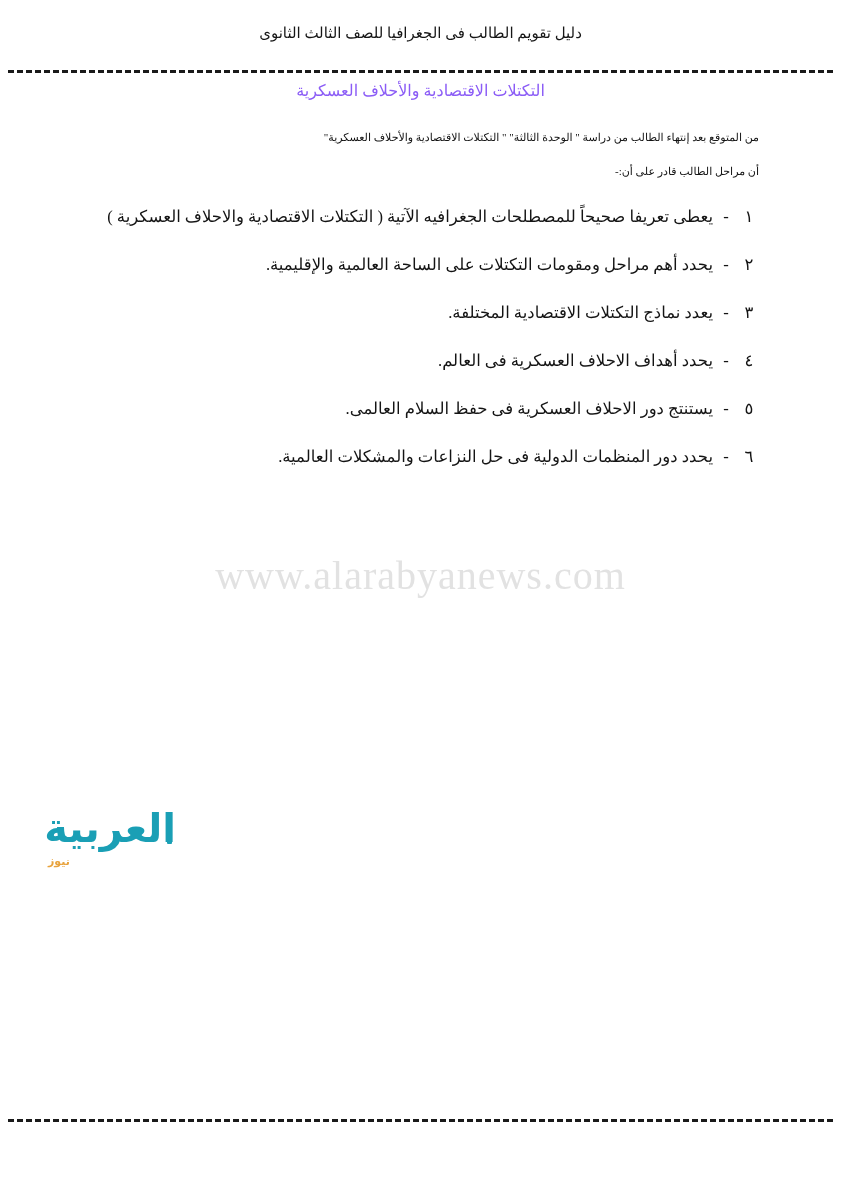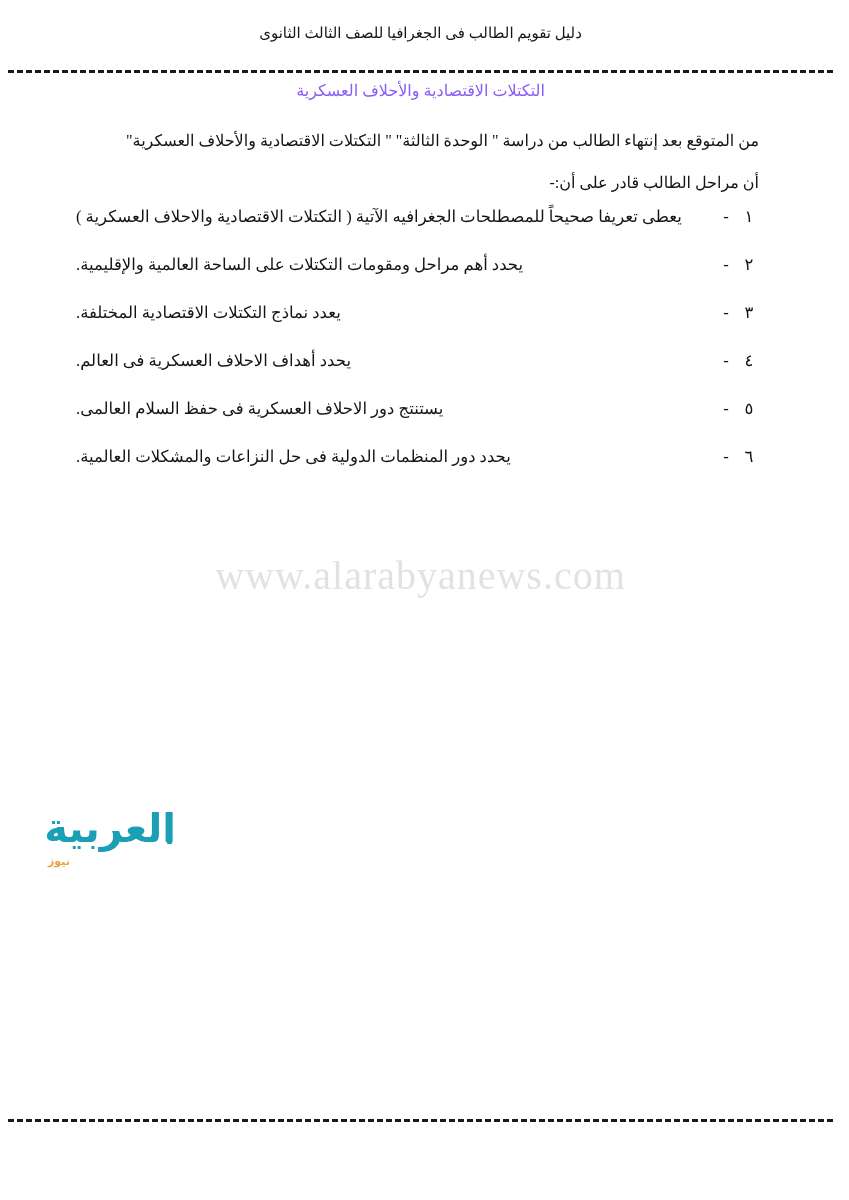--- a/index.html
+++ b/index.html
@@ -58,22 +58,22 @@
     color: #8b5cf6;
   }
 
   
   .intro {
     position: absolute;
     top: 120px;
     right: 90px;
     left: 90px;
     text-align: right;
-    font-size: 16px;
-    line-height: 42px;
+    font-size: 11px;
+    line-height: 34px;
     color: #141414;
   }
   .intro .line2 {
     display: block;
   }
 
   
   .objectives {
     position: absolute;
     top: 205px;
@@ -95,21 +95,21 @@
     text-align: center;
     flex: 0 0 auto;
   }
   .obj-dash {
     width: 26px;
     text-align: center;
     flex: 0 0 auto;
   }
   .obj-text {
     flex: 1 1 auto;
-    text-align: left;
+    text-align: right;
     padding-left: 6px;
   }
 
   
   .watermark {
     position: absolute;
     top: 552px;
     left: 0;
     right: 0;
     text-align: center;

